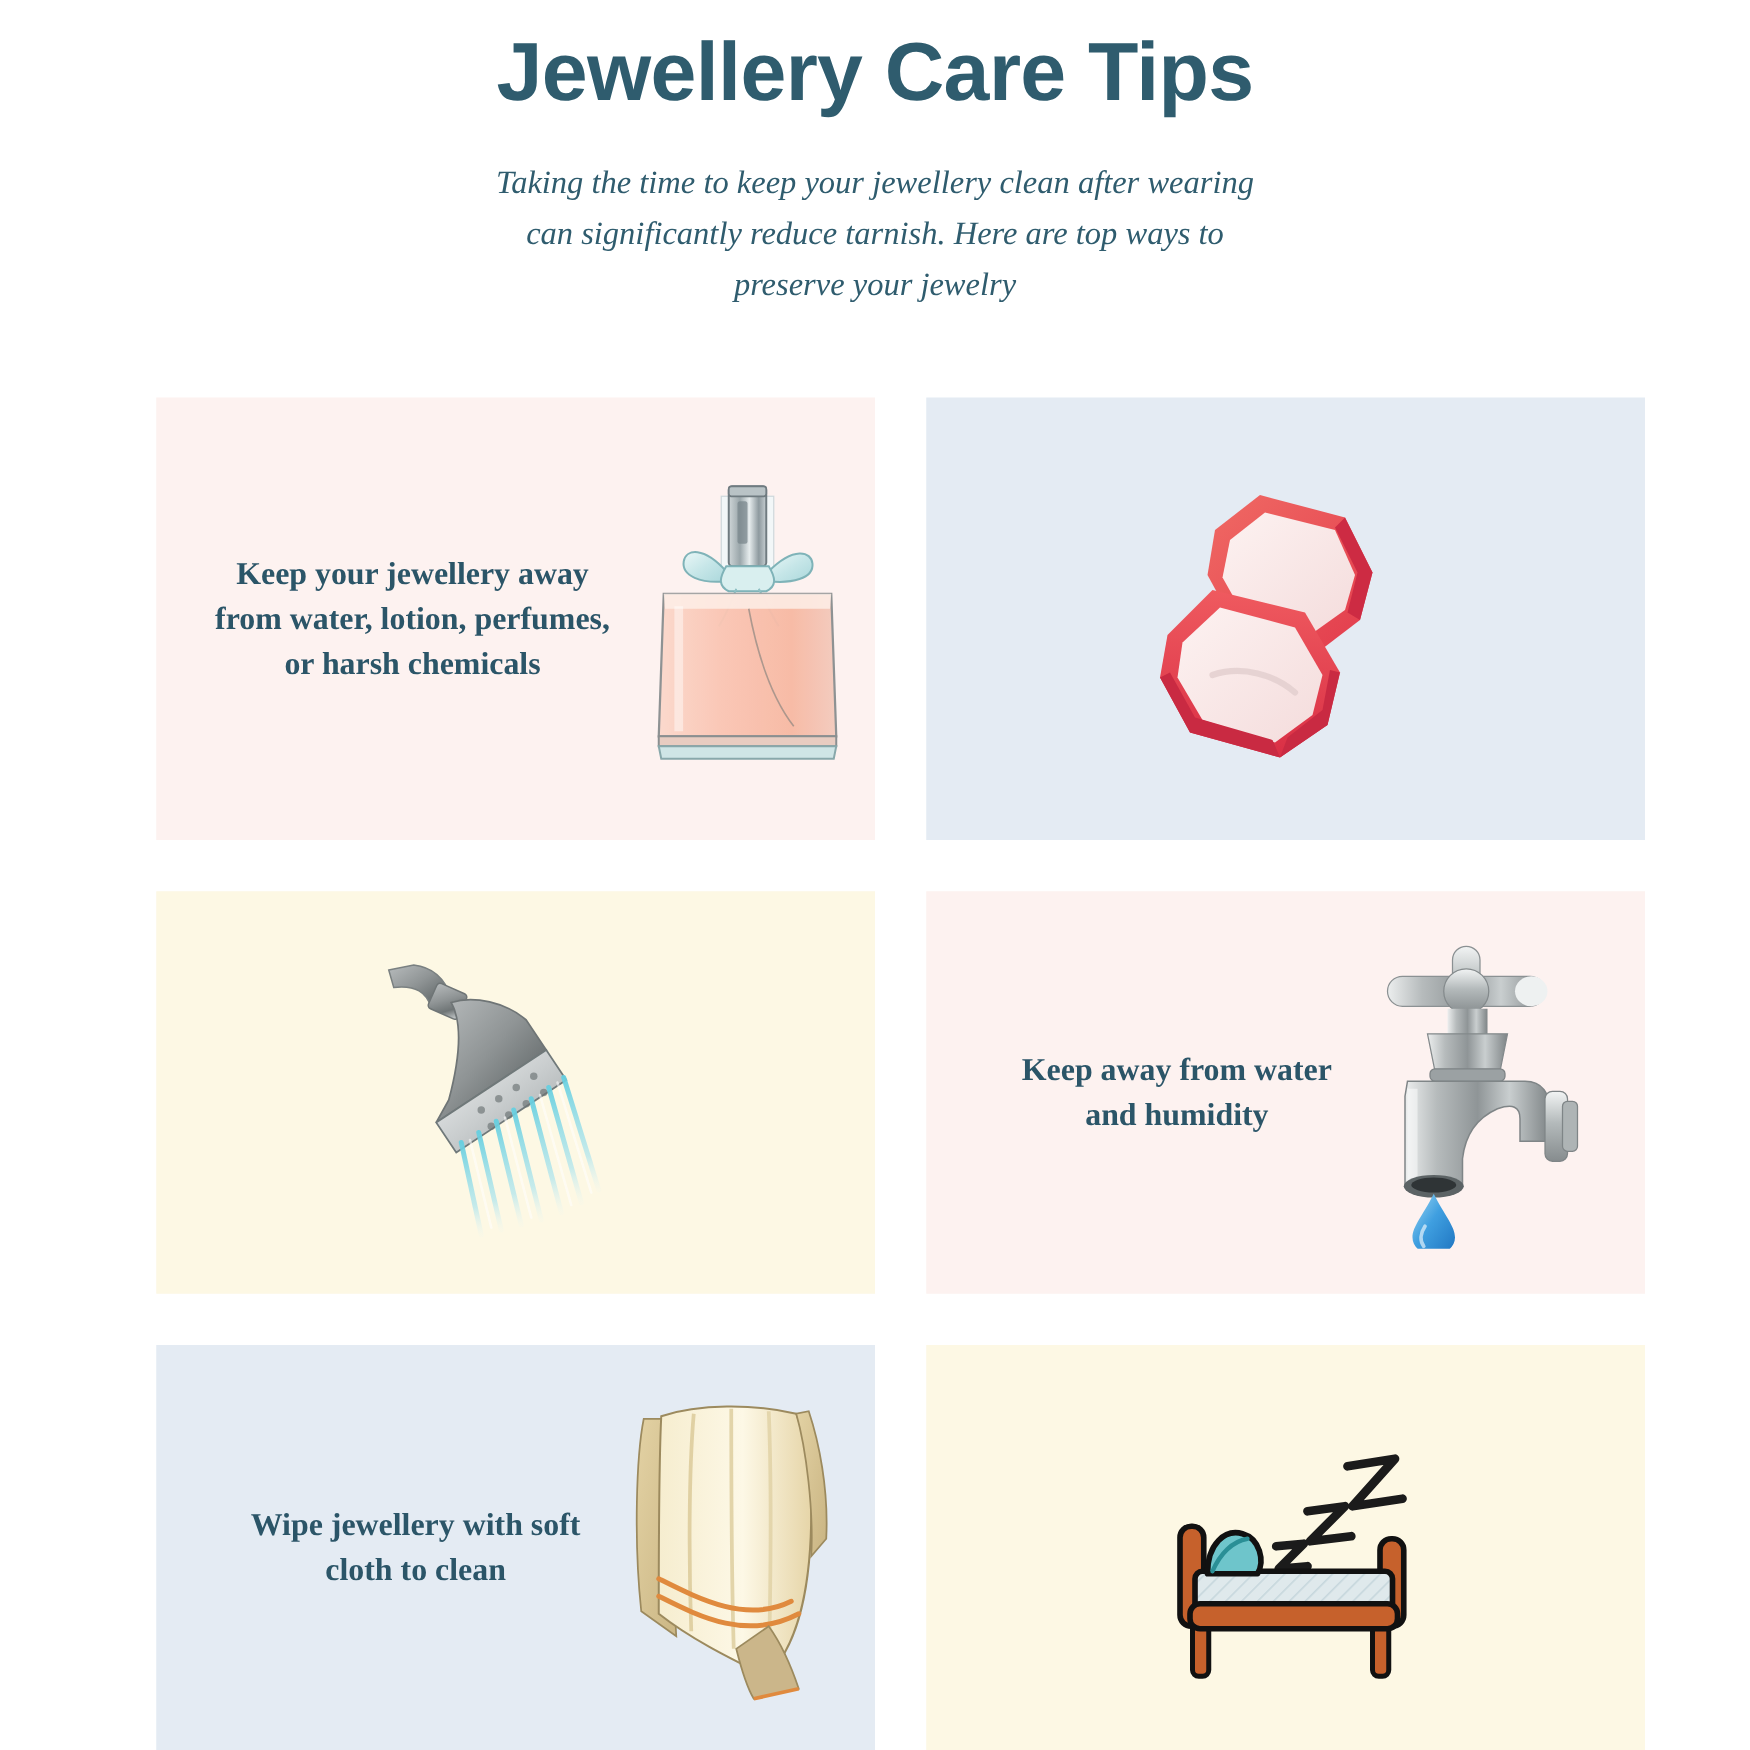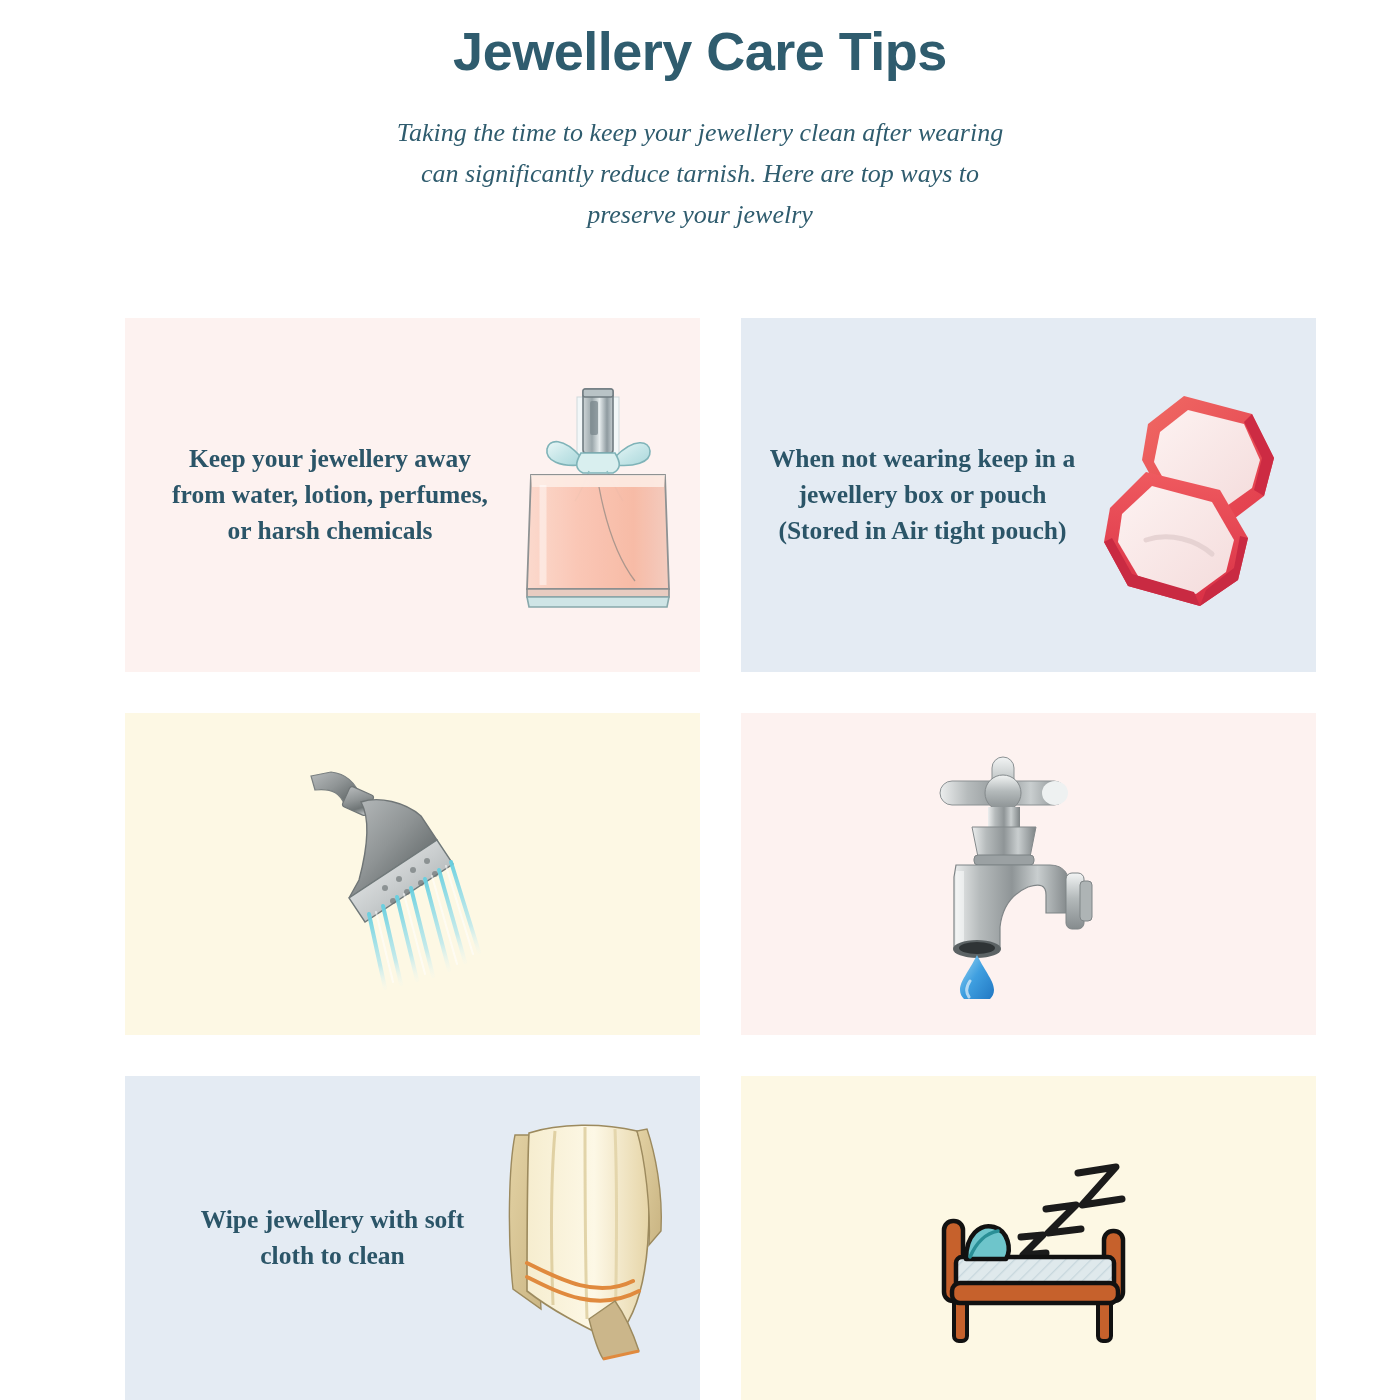--- a/index.html
+++ b/index.html
@@ -22,21 +22,21 @@
 
   
   .header {
     width: 1400px;
     padding-top: 22px;
     text-align: center;
   }
   .page-title {
     font-family: "Liberation Sans", sans-serif;
     font-weight: bold;
-    font-size: 54px;
+    font-size: 66px;
     line-height: 1.08;
     color: #2f5c6e;
     letter-spacing: -0.5px;
     margin: 0;
   }
   .page-subtitle {
     font-family: "Liberation Serif", serif;
     font-style: italic;
     font-size: 26px;
     line-height: 1.58;
@@ -160,21 +160,20 @@
           <path d="M28 100 L162 100 L161 112 L29 112 Z" fill="#fdeee7" opacity="0.85"></path>
           <path d="M96 112 C102 144, 112 180, 132 206" fill="none" stroke="#9a8d86" stroke-width="1.3" opacity="0.8"></path>
           <path d="M24 214 L166 214 L166 222 L24 222 Z" fill="#e8ccc1" stroke="#8a8f90" stroke-width="1.6"></path>
           <path d="M24 222 L166 222 L164 232 L26 232 Z" fill="#cfe5e6" stroke="#88a8ab" stroke-width="1.6"></path>
           <path d="M40 110 L40 210" stroke="#ffffff" stroke-width="7" opacity="0.45" fill="none"></path>
         </svg>
       </div>
     </div>
 
     <div class="card c2 text-left" style="background:#e4ebf3">
-      <div class="card-text">When not wearing keep in a jewellery box or pouch (Stored in Air tight pouch)</div>
       <div class="card-art">
         <svg width="215" height="230" viewBox="0 0 215 230" aria-hidden="true">
           <defs>
             <linearGradient id="lidRed" x1="0" y1="0" x2="1" y2="1">
               <stop offset="0" stop-color="#f06a64"></stop>
               <stop offset="1" stop-color="#e23b4c"></stop>
             </linearGradient>
             <linearGradient id="baseRed" x1="0" y1="0" x2="0" y2="1">
               <stop offset="0" stop-color="#ef5a5f"></stop>
               <stop offset="1" stop-color="#d92f45"></stop>
@@ -250,20 +249,21 @@
             <line x1="75" y1="158" x2="92" y2="228"></line>
             <line x1="103" y1="140" x2="124" y2="220"></line>
             <line x1="131" y1="122" x2="156" y2="210"></line>
             <line x1="145" y1="112" x2="172" y2="200"></line>
           </g>
         </svg>
       </div>
     </div>
 
     <div class="card c4 text-left" style="background:#fdf2f0">
+      <div class="card-text">Keep away from water and humidity</div>
       <div class="card-art">
         <svg width="200" height="250" viewBox="0 0 200 250" aria-hidden="true">
           <defs>
             <linearGradient id="fcMetal" x1="0" y1="0" x2="1" y2="0">
               <stop offset="0" stop-color="#eceeee"></stop>
               <stop offset="0.22" stop-color="#b6bbbc"></stop>
               <stop offset="0.5" stop-color="#8f9597"></stop>
               <stop offset="0.72" stop-color="#c9cecf"></stop>
               <stop offset="1" stop-color="#7e8486"></stop>
             </linearGradient>

